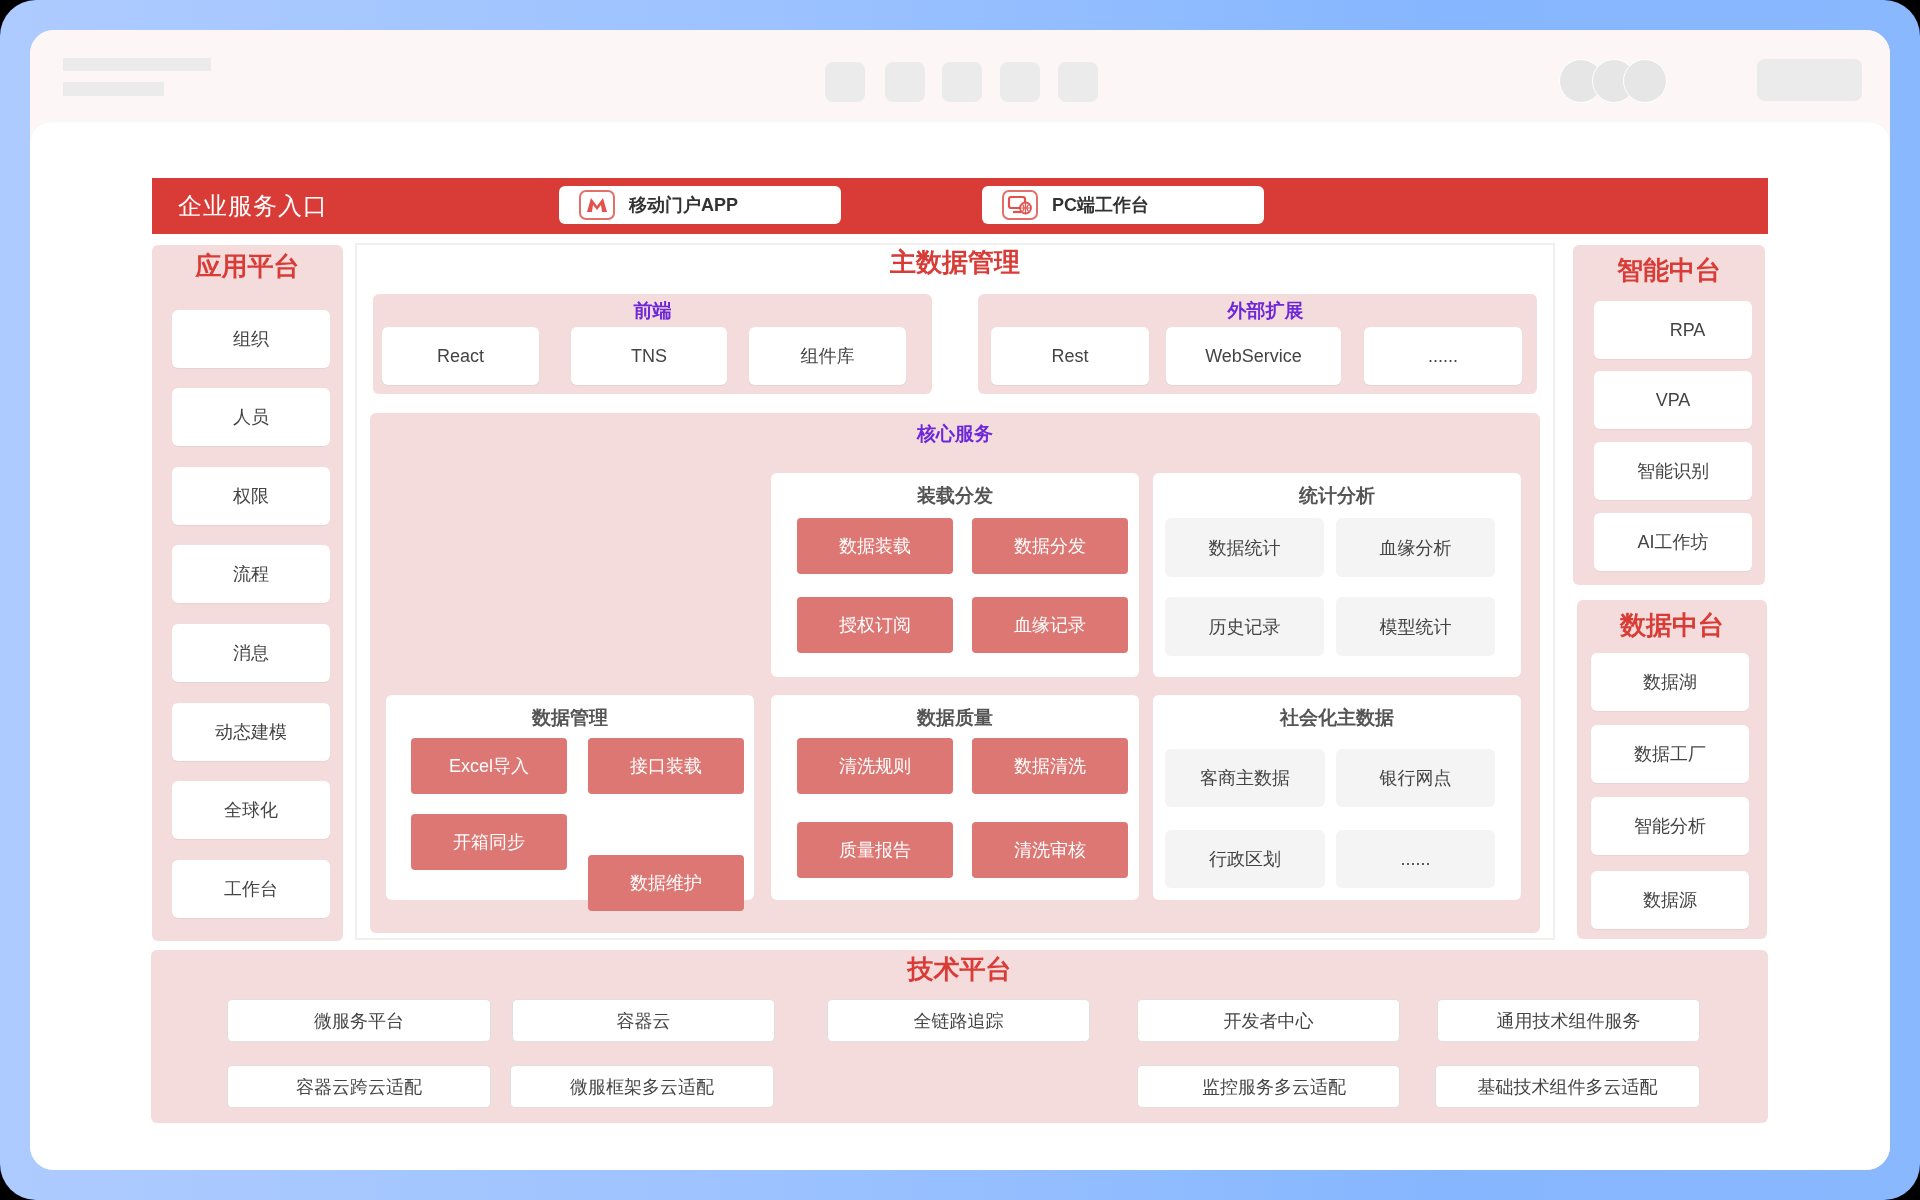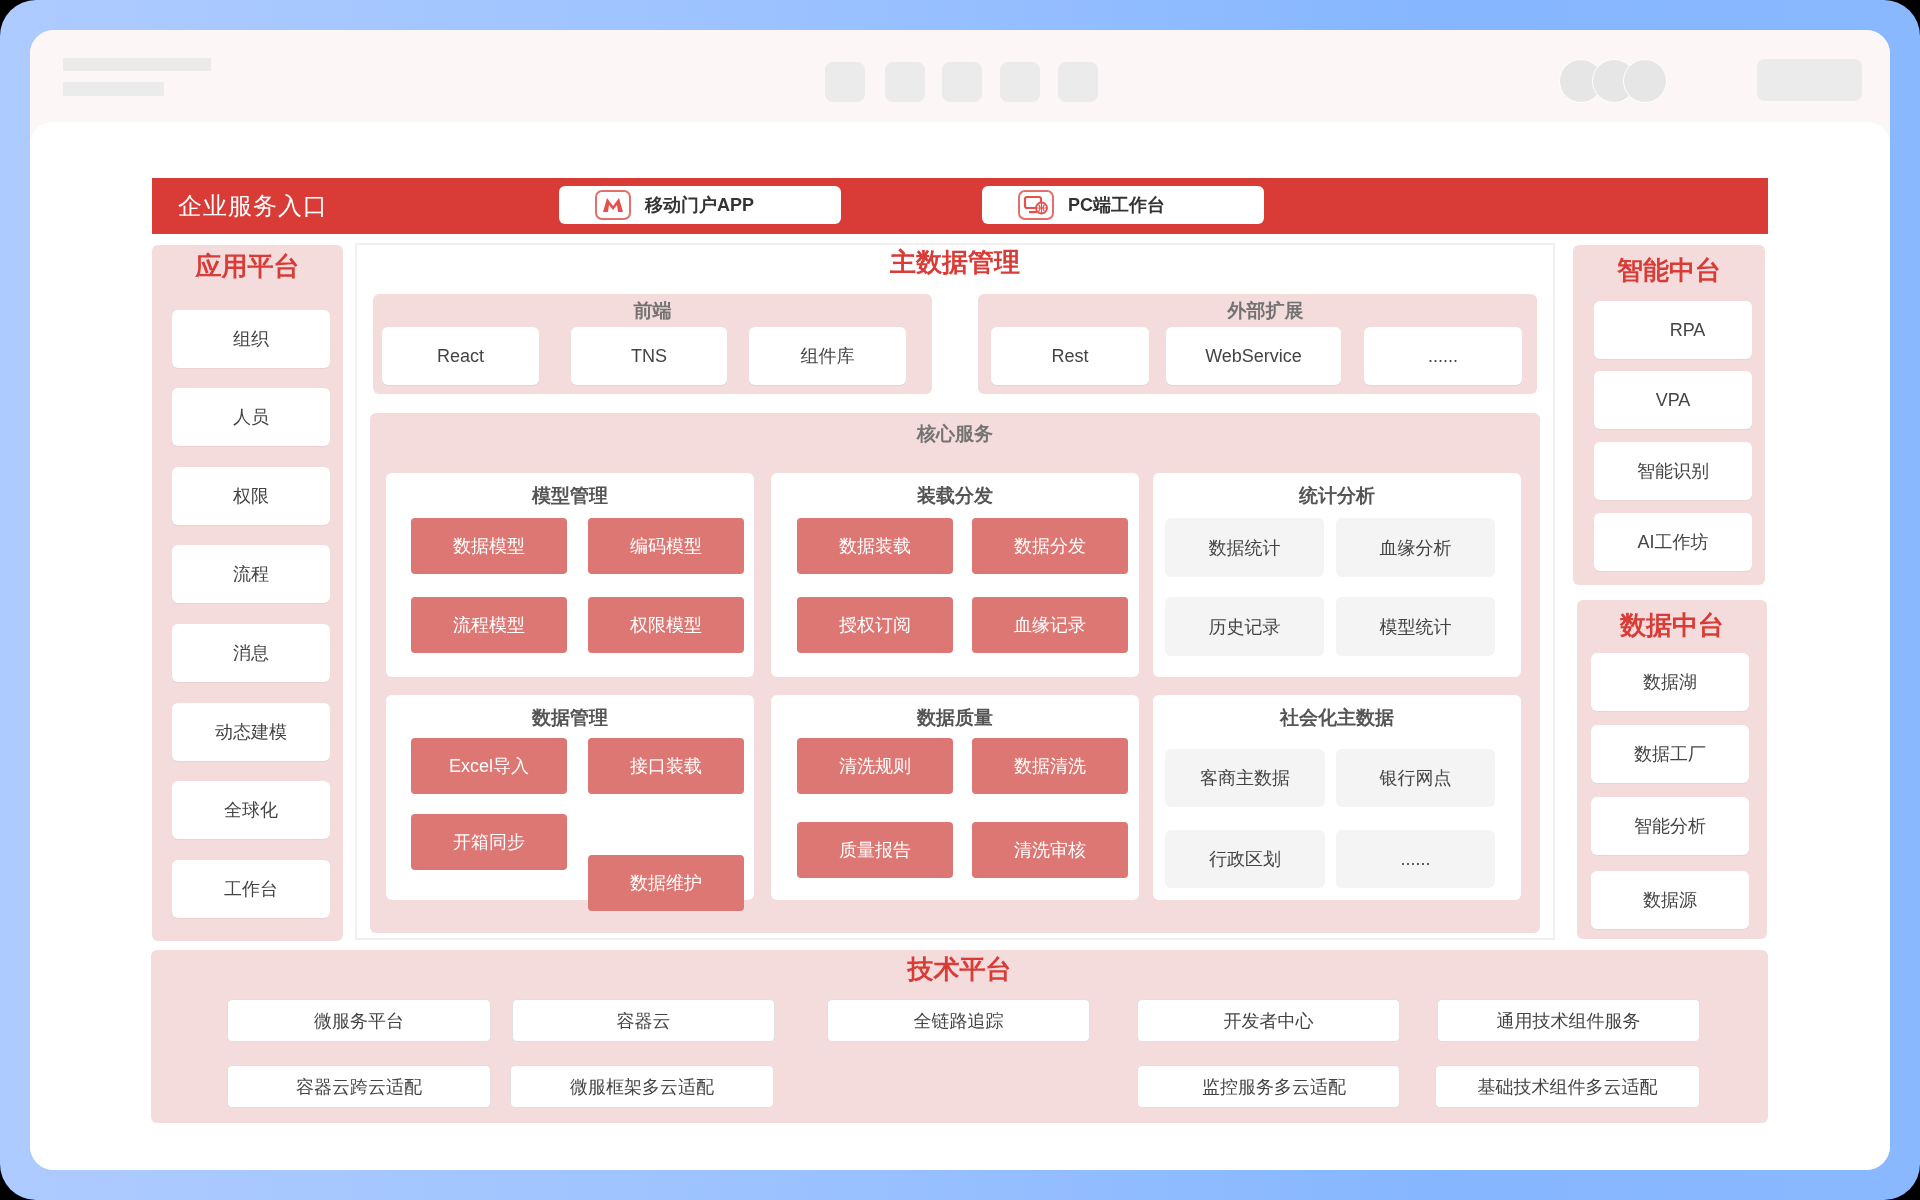--- a/index.html
+++ b/index.html
@@ -29,21 +29,21 @@
   .abs { position: absolute; }
   .red-bar {
     left: 152px; top: 178px; width: 1616px; height: 56px; background: #d93c37;
   }
   .red-bar-title {
     left: 178px; top: 178px; height: 56px; line-height: 56px;
     color: #fff; font-size: 24px; letter-spacing: 1px;
   }
   .entry-btn {
     height: 38px; top: 186px; background: #fff; border-radius: 6px;
-    display: flex; align-items: center; padding-left: 36px; cursor: pointer;
+    display: flex; align-items: center; padding-left: 20px; cursor: pointer;
   }
   .entry-btn .ico {
     width: 36px; height: 30px; border: 2px solid #e46e69; border-radius: 7px;
     display: flex; align-items: center; justify-content: center; margin-right: 14px;
   }
   .entry-btn .lbl { font-size: 18px; color: #333; font-weight: bold; }
   .pink { background: #f5dcdc; border-radius: 6px; }
   .col-title {
     position: absolute; left: 0; width: 100%; text-align: center;
     color: #d93c37; font-weight: bold; font-size: 26px;
@@ -56,21 +56,21 @@
   .main-panel {
     left: 355px; top: 243px; width: 1200px; height: 697px;
     background: #fff; border: 2px solid #f1eeee;
   }
   .main-title {
     left: 355px; top: 245px; width: 1200px; text-align: center;
     color: #d93c37; font-weight: bold; font-size: 26px;
   }
   .sub-title {
     position: absolute; left: 0; width: 100%; text-align: center;
-    color: #737373; font-weight: bold; font-size: 19px;
+    color: #6d28d9; font-weight: bold; font-size: 19px;
   }
   .sub-panel { position: absolute; background: #fff; border-radius: 6px; }
   .sub-panel-title {
     position: absolute; left: 0; width: 100%; text-align: center;
     color: #555; font-weight: bold; font-size: 19px; top: 10px;
   }
   .red-card {
     position: absolute; background: #dd7773; border-radius: 4px;
     color: #fff; font-size: 18px; display: flex; align-items: center; justify-content: center;
   }
@@ -151,27 +151,20 @@
 <div class="abs pink" style="left:978px;top:294px;width:559px;height:100px;">
   <div class="sub-title" style="top:4px;padding-left:16px;">外部扩展</div>
   <div class="white-card" style="left:13px;top:33px;width:158px;height:58px;">Rest</div>
   <div class="white-card" style="left:188px;top:33px;width:175px;height:58px;">WebService</div>
   <div class="white-card" style="left:386px;top:33px;width:158px;height:58px;">......</div>
 </div>
 
 <div class="abs pink" style="left:370px;top:413px;width:1170px;height:520px;">
   <div class="sub-title" style="top:8px;">核心服务</div>
 
-  <div class="sub-panel" style="left:16px;top:60px;width:368px;height:204px;">
-    <div class="sub-panel-title">模型管理</div>
-    <div class="red-card" style="left:25px;top:45px;width:156px;height:56px;">数据模型</div>
-    <div class="red-card" style="left:202px;top:45px;width:156px;height:56px;">编码模型</div>
-    <div class="red-card" style="left:25px;top:124px;width:156px;height:56px;">流程模型</div>
-    <div class="red-card" style="left:202px;top:124px;width:156px;height:56px;">权限模型</div>
-  </div>
 
   <div class="sub-panel" style="left:401px;top:60px;width:368px;height:204px;">
     <div class="sub-panel-title">装载分发</div>
     <div class="red-card" style="left:26px;top:45px;width:156px;height:56px;">数据装载</div>
     <div class="red-card" style="left:201px;top:45px;width:156px;height:56px;">数据分发</div>
     <div class="red-card" style="left:26px;top:124px;width:156px;height:56px;">授权订阅</div>
     <div class="red-card" style="left:201px;top:124px;width:156px;height:56px;">血缘记录</div>
   </div>
 
   <div class="sub-panel" style="left:783px;top:60px;width:368px;height:204px;">

